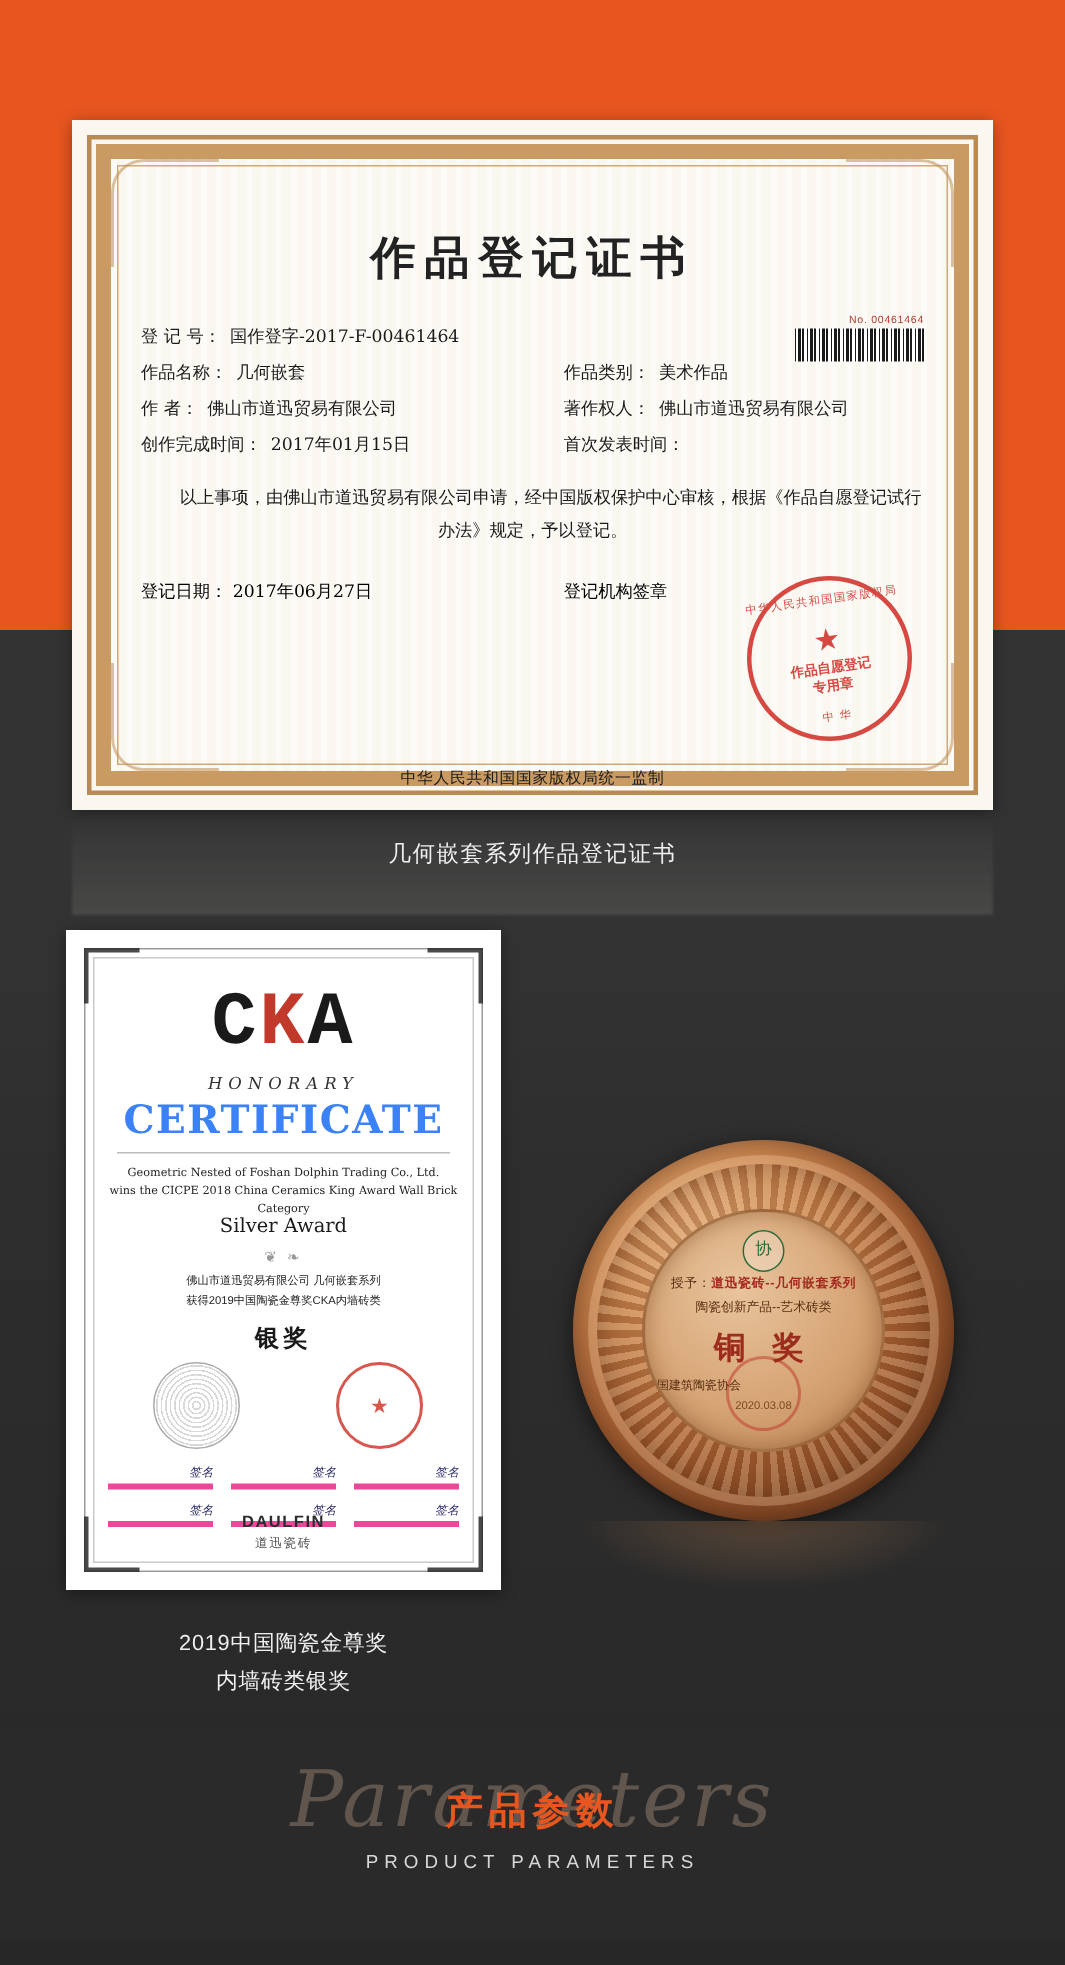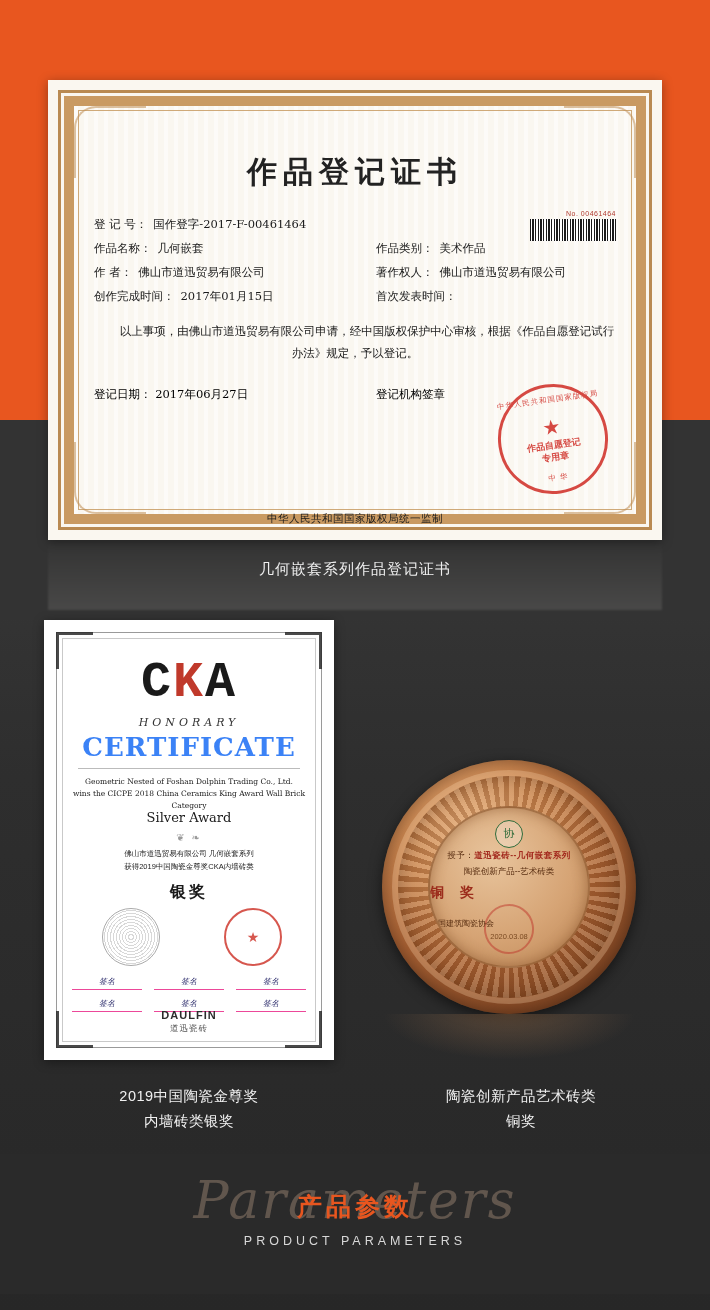--- a/index.html
+++ b/index.html
@@ -376,24 +376,25 @@
     display: flex;
     flex-wrap: wrap;
     justify-content: space-between;
     font-family: "DejaVu Serif", "Liberation Serif", serif;
     font-size: 8px;
     color: #333;
     row-gap: 8px;
   }
   .cka-sign .sg { width: 30%; text-align: center; }
   .cka-sign .sg .nm {
-    border-bottom: 1px solid #ec4899;
+    border-bottom: 4px solid #ec4899;
     padding-bottom: 2px;
     color: #2b2b6b;
     font-style: italic;
+    text-align: right;
   }
   .cka-brand {
     position: absolute;
     left: 0; right: 0; bottom: 26px;
     text-align: center;
     font-size: 9px;
     color: #2c2c2c;
     line-height: 1.35;
     letter-spacing: 1px;
   }
@@ -477,21 +478,22 @@
   .plate .face .l2 {
     position: absolute;
     left: 0; right: 0; top: 58px;
     text-align: center;
     font-size: 8.5px;
     color: #5a2f12;
   }
   .plate .face .award {
     position: absolute;
     left: 0; right: 0; top: 76px;
-    font-size: 14px;
+    text-align: center;
+    font-size: 21px;
     font-weight: bold;
     color: #9c2d1c;
     letter-spacing: 6px;
   }
   .plate .face .org {
     position: absolute;
     left: 0; right: 16px; top: 110px;
     text-align: left;
     font-size: 8px;
     color: #5a2f12;
@@ -738,24 +740,20 @@
         <div class="l2">陶瓷创新产品--艺术砖类</div>
         <div class="stamp"></div>
         <div class="award">铜 奖</div>
         <div class="org">中国建筑陶瓷协会</div>
         <div class="date">2020.03.08</div>
       </div>
     </div>
   </div>
   <div class="plate-reflect"></div>
 
-  <div class="caption3">
-    <div>陶瓷创新产品艺术砖类</div>
-    <div>铜奖</div>
-  </div>
 
   <div class="footer">
     <div class="ghost">Parameters</div>
     <div class="cn">产品参数</div>
     <div class="en">PRODUCT PARAMETERS</div>
   </div>
 
 </div>
 
 </body></html>

